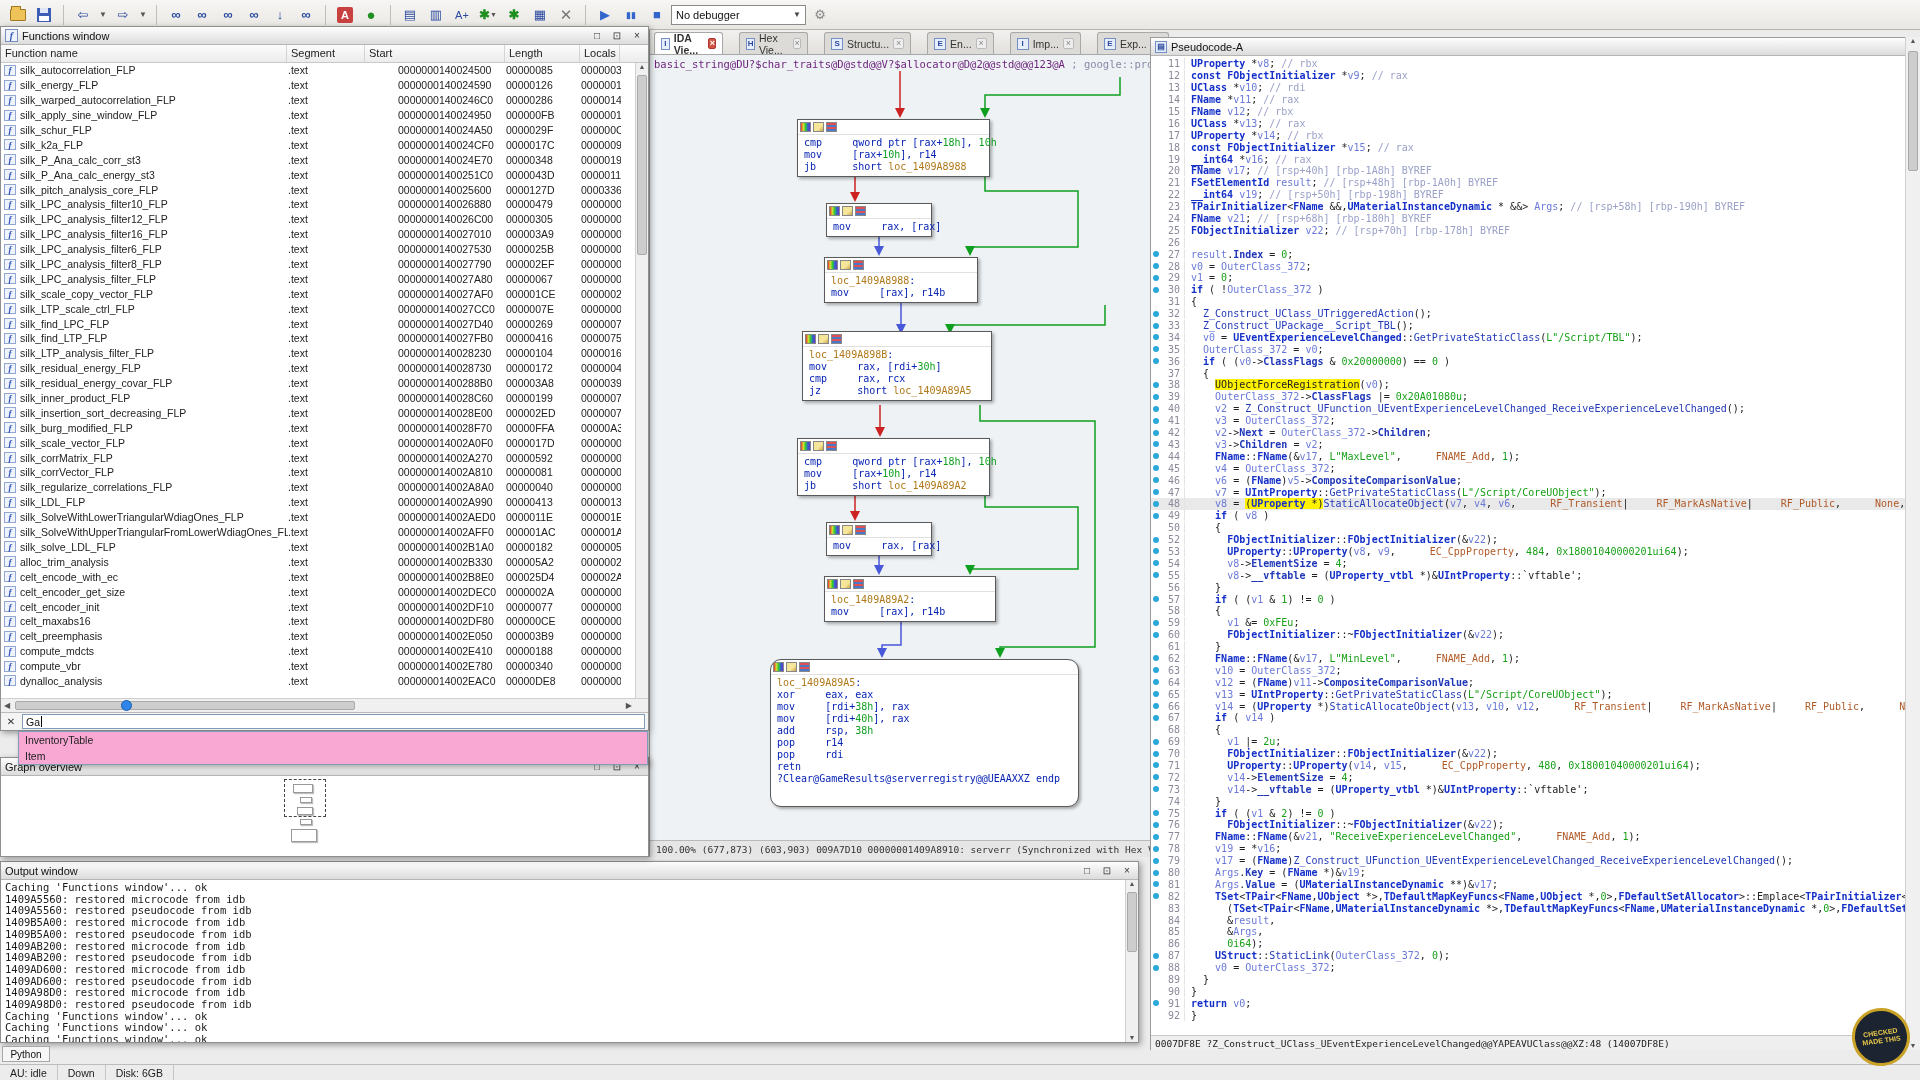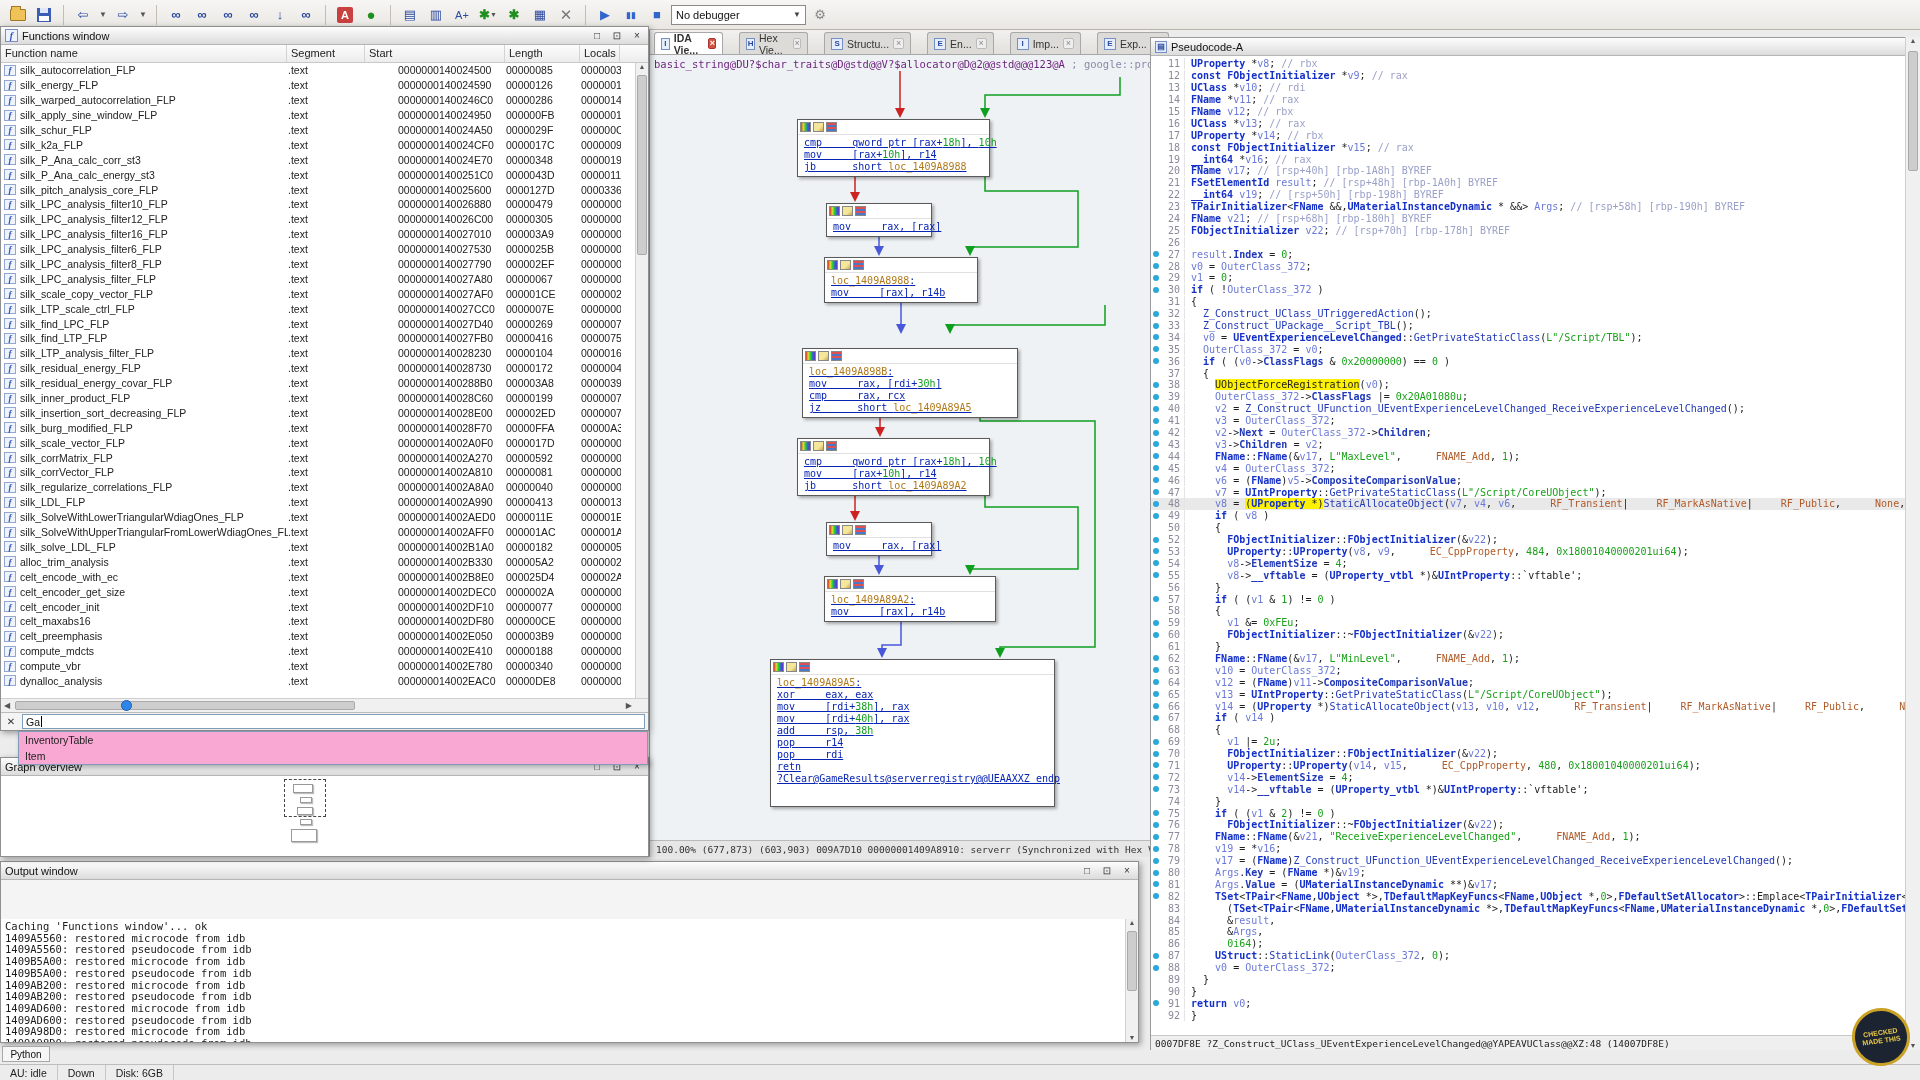--- a/index.html
+++ b/index.html
@@ -49,21 +49,21 @@
   #suggest{position:absolute;left:18px;top:731px;width:630px;background:#f9a8d4;border:1px solid #7f9db9;z-index:40;box-shadow:2px 2px 5px rgba(0,0,0,.3);}
   .srow{height:16px;font-size:10.5px;display:flex;align-items:center;padding:0 6px;color:#222;}
 
   
   #gover{left:0;top:757px;width:649px;height:100px;z-index:20;display:flex;flex-direction:column;}
   .gcontent{flex:1;background:#fff;position:relative;overflow:hidden;}
   .mini{position:absolute;border:1px solid #999;background:#fff;box-shadow:1px 1px 1px rgba(0,0,0,.25);}
   .minisel{position:absolute;border:1px dashed #444;background:transparent;}
 
   
-  #outw{left:0;top:861px;width:1139px;height:182px;z-index:10;display:flex;flex-direction:column;gap:39px;}
+  #outw{left:0;top:861px;width:1139px;height:182px;z-index:10;display:flex;flex-direction:column;}
   .ocontent{flex:1;background:#fff;position:relative;overflow:hidden;padding:2px 4px;}
   .oline{font:10.5px "DejaVu Sans Mono",monospace;line-height:11.7px;white-space:pre;color:#1a1a1a;}
   #pytab{position:absolute;left:2px;top:1046px;width:48px;height:16px;background:#f6f6f6;border:1px solid #a8a8a8;font-size:10px;display:flex;align-items:center;justify-content:center;z-index:11;}
   #statusbar{position:absolute;left:0;top:1064px;width:1920px;height:16px;background:#ececec;border-top:1px solid #bdbdbd;display:flex;align-items:center;font-size:10.5px;color:#222;z-index:5;}
   .sseg{padding:0 10px;border-right:1px solid #c6c6c6;height:100%;display:flex;align-items:center;}
 
   
   #idaview{position:absolute;left:649px;top:30px;width:501px;height:827px;background:#eef2f5;border-left:1px solid #9a9a9a;}
   .tabbar{height:25px;background:linear-gradient(#f2f1ef,#e2e0dc);border-bottom:1px solid #a8a8a8;display:flex;align-items:flex-end;padding:2px 4px 0;gap:16px;}
   .tab{height:22px;display:flex;align-items:center;gap:4px;padding:0 6px;font-size:10.5px;border:1px solid #a8a8a8;border-bottom:none;border-radius:3px 3px 0 0;background:#dddbd7;color:#333;}
@@ -74,21 +74,21 @@
   .gcanvas{position:absolute;left:0;top:25px;right:0;bottom:17px;overflow:hidden;background:#eef2f5;}
   .disasmline{position:absolute;left:4px;top:3px;font:10.5px "DejaVu Sans Mono",monospace;white-space:nowrap;}
   .disasmline .dcode{color:#6a1f7a;} .disasmline .dcom{color:#8a8aa8;}
   .gnode{position:absolute;background:#fff;border:1px solid #5a5a5a;box-shadow:2px 2px 3px rgba(0,0,0,.3);}
   .ghead{height:15px;display:flex;align-items:center;gap:2px;padding:1px 2px;border-bottom:1px solid #e0e0e0;}
   .gico{width:11px;height:10px;border:1px solid #888;}
   .gico.rainbow{background:linear-gradient(90deg,#d33,#dd3,#3c3,#36c,#63c);}
   .gico.pencil{background:linear-gradient(135deg,#f6e69a 60%,#caa64a);}
   .gico.stripe{background:repeating-linear-gradient(0deg,#4a78c8 0 2px,#e05050 2px 4px);}
   .gbody{padding:2px 6px;}
-  .aline{font:10px "DejaVu Sans Mono",monospace;line-height:12px;white-space:pre;color:#0824b4;text-decoration:underline;}
+  .aline{font:10px "DejaVu Sans Mono",monospace;line-height:12px;white-space:pre;color:#0824b4;}
   .a-num{color:#0f9f1f;} .a-loc{color:#b07818;}
   .gstatus{position:absolute;left:0;bottom:0;right:0;height:17px;background:#e6e6e6;border-top:1px solid #b9b9b9;font:9.5px "DejaVu Sans Mono",monospace;display:flex;align-items:center;padding:0 6px;color:#333;white-space:nowrap;overflow:hidden;}
 
   
   #psc{position:absolute;left:1150px;top:37px;width:755px;height:1013px;background:#fff;border-left:1px solid #9a9a9a;border-top:1px solid #9a9a9a;display:flex;flex-direction:column;}
   .psbody{flex:1;overflow:hidden;position:relative;padding-top:2px;}
   .pl{display:flex;height:11.9px;align-items:center;white-space:pre;}
   .pl.cur{background:#e9e9e9;}
   .pl .dot{width:10px;flex:0 0 auto;display:flex;align-items:center;justify-content:center;}
   .pl .dot i{width:6px;height:6px;border-radius:50%;background:#2aa8d8;display:block;}
@@ -254,21 +254,21 @@
             <div class="ghead">
               <span class="gico rainbow"></span>
               <span class="gico pencil"></span>
               <span class="gico stripe"></span>
             </div>
             <div class="gbody">
               <div class="aline"><span class="a-loc">loc_1409A8988</span>:</div>
               <div class="aline">mov     [rax], r14b</div>
             </div>
           </div>
-          <div class="gnode" style="left: 152px; top: 293px; width: 216px; min-height: 70px;">
+          <div class="gnode" style="left: 152px; top: 276px; width: 190px; min-height: 70px;">
             <div class="ghead">
               <span class="gico rainbow"></span>
               <span class="gico pencil"></span>
               <span class="gico stripe"></span>
             </div>
             <div class="gbody">
               <div class="aline"><span class="a-loc">loc_1409A898B</span>:</div>
               <div class="aline">mov     rax, [rdi+<span class="a-num">30h</span>]</div>
               <div class="aline">cmp     rax, rcx</div>
               <div class="aline">jz      short <span class="a-loc">loc_1409A89A5</span></div>
@@ -300,21 +300,21 @@
             <div class="ghead">
               <span class="gico rainbow"></span>
               <span class="gico pencil"></span>
               <span class="gico stripe"></span>
             </div>
             <div class="gbody">
               <div class="aline"><span class="a-loc">loc_1409A89A2</span>:</div>
               <div class="aline">mov     [rax], r14b</div>
             </div>
           </div>
-          <div class="gnode" style="left: 120px; top: 604px; width: 285px; min-height: 148px;">
+          <div class="gnode" style="left: 120px; top: 604px; width: 309px; min-height: 148px; border-radius: 11px;">
             <div class="ghead">
               <span class="gico rainbow"></span>
               <span class="gico pencil"></span>
               <span class="gico stripe"></span>
             </div>
             <div class="gbody">
               <div class="aline"><span class="a-loc">loc_1409A89A5</span>:</div>
               <div class="aline">xor     eax, eax</div>
               <div class="aline">mov     [rdi+<span class="a-num">38h</span>], rax</div>
               <div class="aline">mov     [rdi+<span class="a-num">40h</span>], rax</div>

